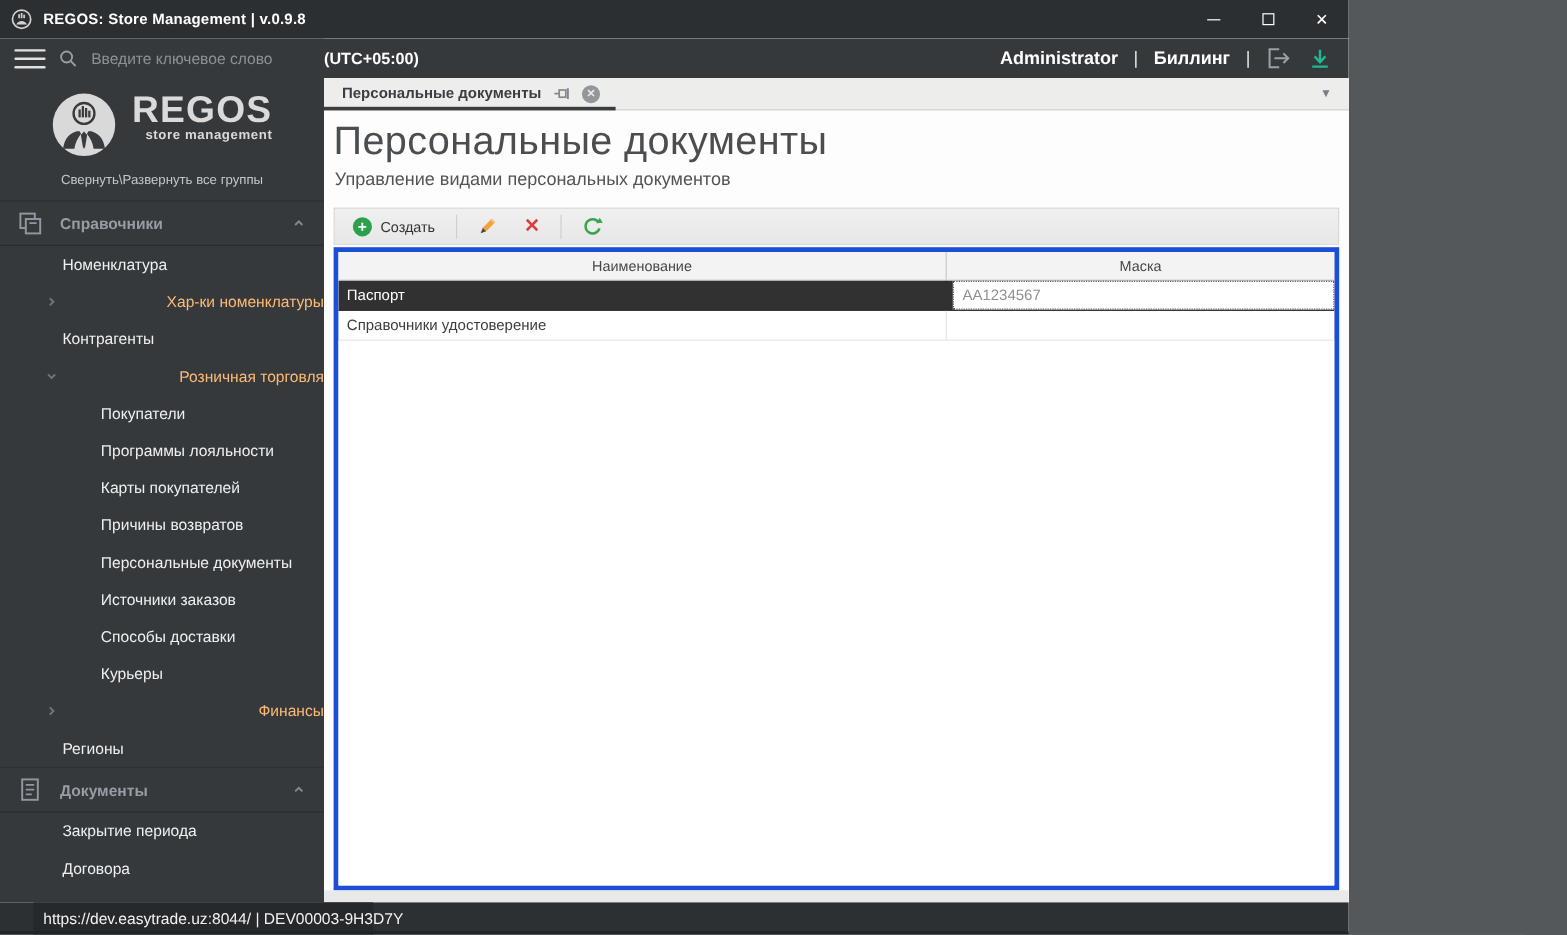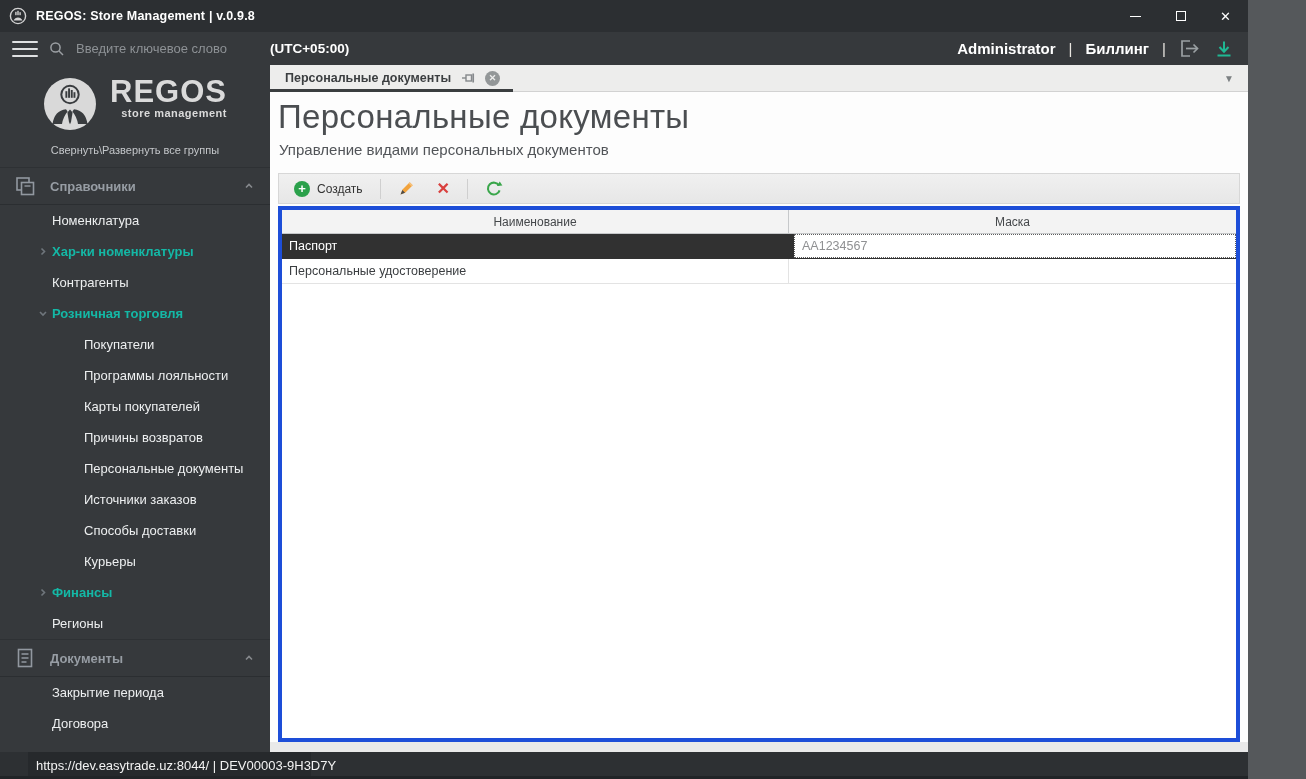--- a/index.html
+++ b/index.html
@@ -1,18 +1,18 @@
 <!DOCTYPE html>
 <html><head>
 <meta charset="utf-8">
 <style>
   * { box-sizing: border-box; margin: 0; padding: 0; }
   html,body { background:#55585b; }
   body { font-family: "Liberation Sans", sans-serif; }
-  .window { position:relative; width:1248px; height:779px; background:#fff; overflow:hidden; }
+  .window { position:relative; width:1124px; height:779px; background:#fff; overflow:hidden; }
 
   
   .titlebar { position:absolute; top:0; left:0; right:0; height:32px; background:#2c2f32;
               display:flex; align-items:center; padding-left:9px; color:#fff; }
   .titlebar .apptitle { font-size:12.5px; font-weight:bold; margin-left:9px; letter-spacing:.2px; }
   .appicon { width:18px; height:18px; flex:0 0 auto; }
   .win-controls { margin-left:auto; display:flex; height:100%; }
   .win-btn { width:45px; height:100%; display:flex; align-items:center; justify-content:center; color:#fff; }
   .glyph-min { width:11px; height:1px; background:#fff; display:block; }
   .glyph-max { width:10px; height:10px; border:1px solid #fff; display:block; }
@@ -32,21 +32,21 @@
   .collapse-all { margin-top:13px; text-align:center; font-size:11px; color:#c4c7ca; cursor:pointer; }
   .nav { margin-top:11px; }
   .nav-group { height:38px; display:flex; align-items:center; padding:0 16px 0 14px;
                border-top:1px solid #2e3134; border-bottom:1px solid #2b2e31;
                color:#979da4; font-size:13px; font-weight:bold; cursor:pointer; }
   .nav-group .glabel { margin-left:14px; }
   .nav-group .gchev { margin-left:auto; color:#86898d; }
   .nav-item { position:relative; height:31px; display:flex; align-items:center; padding-left:52px;
               font-size:13px; color:#edeff0; cursor:pointer; }
   .nav-item.lvl1 { padding-left:68px;margin-left:16px; }
-  .nav-item.muted { color:#14b8a6; font-weight:bold; }
+  .nav-item.muted { color:#fdba74; font-weight:normal;justify-content:flex-end; }
   .nav-item .chev { position:absolute; left:38px; top:50%; transform:translateY(-50%); color:#6f767c; }
 
   
   .main { position:absolute; top:32px; left:270px; right:0; bottom:27px; display:flex; flex-direction:column; background:#fff; }
   .topbar { height:33px; background:#36393c; display:flex; align-items:center; color:#fff; padding-right:14px; flex:0 0 auto; }
   .tz { font-size:13.5px; font-weight:bold; }
   .topbar-right { margin-left:auto; display:flex; align-items:center; gap:13px; }
   .tb-user, .tb-billing { font-size:15px; font-weight:bold; cursor:pointer; }
   .tb-sep { font-size:15px; color:#e8e6e0; }
   .tb-icon { display:flex; align-items:center; cursor:pointer; }
@@ -314,21 +314,21 @@
           <div class="gh-cell gh-mask">Маска</div>
         </div>
         <div>
             <div class="grid-row selected">
               <div class="cell-name">Паспорт</div>
               <div class="cell-mask">
                 <div class="mask-editor">AA1234567</div>
               </div>
             </div>
             <div class="grid-row">
-              <div class="cell-name">Персональные удостоверение</div>
+              <div class="cell-name">Справочники удостоверение</div>
               <div class="cell-mask"></div>
             </div>
           </div>
         <div class="grid-empty"></div>
       </div>
 
       <div class="content-strip"></div>
     </div>
   </div>
 

